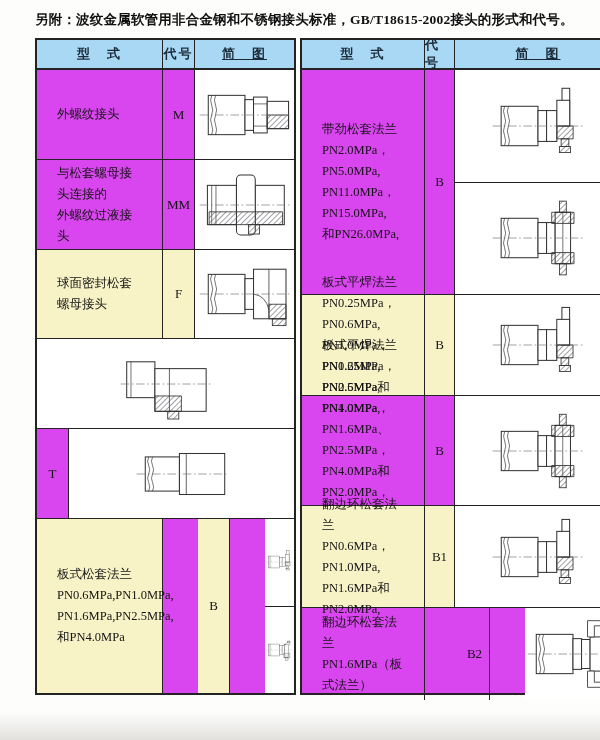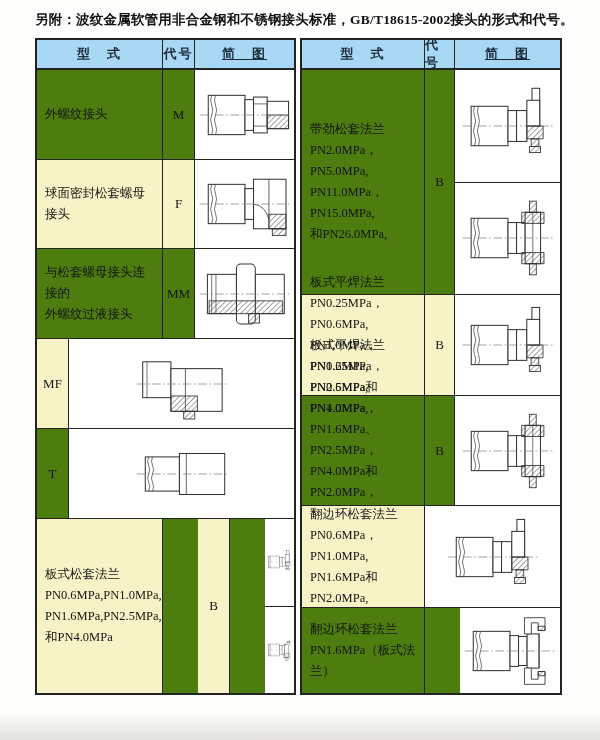--- a/index.html
+++ b/index.html
@@ -6,34 +6,34 @@
     --header-bg:#a8d8f4;
     --highlight-bg:#f8f3c6;
     --border:#232323;
   }
   html,body{margin:0;padding:0;}
   .page{position:relative;width:600px;height:740px;background:#fdfdfc;overflow:hidden;
         font-family:"Liberation Serif","DejaVu Serif",serif;}
   .doc-title{position:absolute;left:35px;top:11px;font-size:13.5px;font-weight:600;color:#101010;
              letter-spacing:.2px;white-space:nowrap;text-align:center;}
   .tables{position:absolute;left:35px;top:38px;width:527px;height:657px;display:flex;gap:4px;}
-  .half{border:2px solid var(--border);background:#4d7c0f;display:flex;flex-direction:column;box-sizing:border-box;}
+  .half{border:2px solid var(--border);background:#d946ef;display:flex;flex-direction:column;box-sizing:border-box;}
   .half.left{width:261px;}
   .half.right{flex:1;}
   .thead{display:flex;background:var(--header-bg);border-bottom:2px solid var(--border);height:28px;flex:none;}
   .hc{display:flex;align-items:center;justify-content:center;font-size:13px;font-weight:600;color:#1b2b3a;
       border-right:1px solid var(--border);box-sizing:border-box;letter-spacing:2px;}
   .hc:last-child{border-right:none;text-decoration:underline;}
   .w-type-l{width:126px;} .w-code-l{width:32px;} .w-diag{flex:1;}
   .w-type-r{width:123px;} .w-code-r{width:30px;}
   .row{display:flex;border-bottom:1px solid var(--border);box-sizing:border-box;flex:none;}
   .row:last-child{border-bottom:none;flex:1;gap:35px;}
   .lr1{height:90px}.lr2{height:89px}.lr3{height:90px}.lr4{height:90px}.lr5{height:90px}
   .rr1{height:225px}.rr2{height:101px}.rr3{height:110px}.rr4{height:102px}
-  .ct{padding:4px 8px;display:flex;align-items:center;font-size:12.5px;line-height:21px;
+  .ct{padding:4px 20px;display:flex;align-items:center;font-size:12.5px;line-height:21px;
       white-space:pre-line;border-right:1px solid var(--border);box-sizing:border-box;color:#141414;}
   .half.left .ct{width:126px;} .half.right .ct{width:123px;}
   .cc{display:flex;align-items:center;justify-content:center;font-size:13px;color:#141414;
       border-right:1px solid var(--border);box-sizing:border-box;}
   .half.left .cc{width:32px;} .half.right .cc{width:30px;}
   .cd{flex:1;display:flex;flex-direction:column;background:#fff;min-width:0;}
   .dsub{flex:1;display:flex;align-items:center;justify-content:center;overflow:hidden;}
   .dsub + .dsub{border-top:1px solid var(--border);}
   .yellow{background:var(--highlight-bg);}
   .fit-svg{width:96px;height:82px;}
@@ -74,45 +74,20 @@
                 <line x1="66" y1="35" x2="82" y2="35" stroke="#333" stroke-width="0.8"></line>
                 <line x1="66" y1="61" x2="82" y2="61" stroke="#333" stroke-width="0.8"></line>
                 <rect x="82" y="32" width="25" height="32" fill="#fff" stroke="#333" stroke-width="1.2"></rect>
                 <path d="M82 48 H107 V64 H82 Z" fill="url(#hp1)" stroke="#333" stroke-width="1"></path>
                 <line x1="3" y1="48" x2="109" y2="48" stroke="#777" stroke-width="0.8" stroke-dasharray="10 3 2 3"></line>
               </svg>
             </div>
         </div>
       </div>
 
-      <div class="row lr2">
-        <div class="ct yellow">球面密封松套螺母接头</div>
-        <div class="cc yellow">F</div>
-        <div class="cd">
-          <div class="dsub">
-              <svg class="fit-svg" viewBox="0 0 112 96" preserveAspectRatio="xMidYMid meet">
-                <defs>
-                  <pattern id="hp2" patternUnits="userSpaceOnUse" width="4.5" height="4.5" patternTransform="rotate(45)">
-                    <line x1="0" y1="0" x2="0" y2="4.5" stroke="#55555e" stroke-width="1.3"></line>
-                  </pattern>
-                </defs>
-                <rect x="13" y="25" width="43" height="46" fill="#fff" stroke="#333" stroke-width="1.2"></rect>
-                <path d="M17 25 q-2.5 5.8 0 11.5 t0 11.5 t0 11.5 t0 11.5 M21.5 25 q-2.5 5.8 0 11.5 t0 11.5 t0 11.5 t0 11.5" fill="none" stroke="#333" stroke-width="0.8"></path>
-                <rect x="56" y="30" width="10" height="36" fill="#fff" stroke="#333" stroke-width="1.2"></rect>
-                <rect x="66" y="19" width="38" height="58" fill="#fff" stroke="#333" stroke-width="1.2"></rect>
-                <line x1="84" y1="19" x2="84" y2="77" stroke="#333" stroke-width="0.9"></line>
-                <path d="M66 48 Q80 50 84 66" fill="none" stroke="#333" stroke-width="0.9"></path>
-                <path d="M84 60 H104 V77 H84 Z" fill="url(#hp2)" stroke="#333" stroke-width="1"></path>
-                <rect x="88" y="77" width="16" height="8" fill="url(#hp2)" stroke="#333" stroke-width="1"></rect>
-                <line x1="3" y1="48" x2="109" y2="48" stroke="#777" stroke-width="0.8" stroke-dasharray="10 3 2 3"></line>
-              </svg>
-            </div>
-        </div>
-      </div>
-
       <div class="row lr3">
         <div class="ct">与松套螺母接头连接的
 外螺纹过液接头</div>
         <div class="cc">MM</div>
         <div class="cd">
           <div class="dsub">
               <svg class="fit-svg" viewBox="0 0 112 96" preserveAspectRatio="xMidYMid meet">
                 <defs>
                   <pattern id="hp3" patternUnits="userSpaceOnUse" width="4.5" height="4.5" patternTransform="rotate(45)">
                     <line x1="0" y1="0" x2="0" y2="4.5" stroke="#55555e" stroke-width="1.3"></line>
@@ -124,22 +99,46 @@
                 <rect x="68" y="25" width="34" height="46" fill="#fff" stroke="#333" stroke-width="1.2"></rect>
                 <rect x="46" y="13" width="22" height="70" rx="5" fill="#fff" stroke="#333" stroke-width="1.2"></rect>
                 <path d="M14 56 H100 V71 H14 Z" fill="url(#hp3)" stroke="#333" stroke-width="1"></path>
                 <rect x="60" y="71" width="13" height="11" fill="url(#hp3)" stroke="#333" stroke-width="1"></rect>
                 <line x1="3" y1="48" x2="109" y2="48" stroke="#777" stroke-width="0.8" stroke-dasharray="10 3 2 3"></line>
               </svg>
             </div>
         </div>
       </div>
 
+      <div class="row lr2">
+        <div class="ct yellow">球面密封松套螺母接头</div>
+        <div class="cc yellow">F</div>
+        <div class="cd">
+          <div class="dsub">
+              <svg class="fit-svg" viewBox="0 0 112 96" preserveAspectRatio="xMidYMid meet">
+                <defs>
+                  <pattern id="hp2" patternUnits="userSpaceOnUse" width="4.5" height="4.5" patternTransform="rotate(45)">
+                    <line x1="0" y1="0" x2="0" y2="4.5" stroke="#55555e" stroke-width="1.3"></line>
+                  </pattern>
+                </defs>
+                <rect x="13" y="25" width="43" height="46" fill="#fff" stroke="#333" stroke-width="1.2"></rect>
+                <path d="M17 25 q-2.5 5.8 0 11.5 t0 11.5 t0 11.5 t0 11.5 M21.5 25 q-2.5 5.8 0 11.5 t0 11.5 t0 11.5 t0 11.5" fill="none" stroke="#333" stroke-width="0.8"></path>
+                <rect x="56" y="30" width="10" height="36" fill="#fff" stroke="#333" stroke-width="1.2"></rect>
+                <rect x="66" y="19" width="38" height="58" fill="#fff" stroke="#333" stroke-width="1.2"></rect>
+                <line x1="84" y1="19" x2="84" y2="77" stroke="#333" stroke-width="0.9"></line>
+                <path d="M66 48 Q80 50 84 66" fill="none" stroke="#333" stroke-width="0.9"></path>
+                <path d="M84 60 H104 V77 H84 Z" fill="url(#hp2)" stroke="#333" stroke-width="1"></path>
+                <rect x="88" y="77" width="16" height="8" fill="url(#hp2)" stroke="#333" stroke-width="1"></rect>
+                <line x1="3" y1="48" x2="109" y2="48" stroke="#777" stroke-width="0.8" stroke-dasharray="10 3 2 3"></line>
+              </svg>
+            </div>
+        </div>
+      </div>
+
       <div class="row lr4">
-        <div class="cc yellow">MF</div>
         <div class="cd">
           <div class="dsub">
               <svg class="fit-svg" viewBox="0 0 112 96" preserveAspectRatio="xMidYMid meet">
                 <defs>
                   <pattern id="hp4" patternUnits="userSpaceOnUse" width="4.5" height="4.5" patternTransform="rotate(45)">
                     <line x1="0" y1="0" x2="0" y2="4.5" stroke="#55555e" stroke-width="1.3"></line>
                   </pattern>
                 </defs>
                 <rect x="10" y="22" width="33" height="42" fill="#fff" stroke="#333" stroke-width="1.2"></rect>
                 <line x1="15" y1="22" x2="15" y2="64" stroke="#333" stroke-width="0.8"></line>
@@ -336,20 +335,21 @@
                 <line x1="3" y1="48" x2="109" y2="48" stroke="#777" stroke-width="0.8" stroke-dasharray="10 3 2 3"></line>
               </svg>
             </div>
         </div>
       </div>
 
       <div class="row rr4">
         <div class="ct yellow">翻边环松套法兰
 PN0.6MPa，PN1.0MPa,
 PN1.6MPa和PN2.0MPa,</div>
+        <div class="cc yellow">B1</div>
         <div class="cd">
           <div class="dsub">
               <svg class="fit-svg" viewBox="0 0 112 96" preserveAspectRatio="xMidYMid meet">
                 <defs>
                   <pattern id="hp12" patternUnits="userSpaceOnUse" width="4.5" height="4.5" patternTransform="rotate(45)">
                     <line x1="0" y1="0" x2="0" y2="4.5" stroke="#55555e" stroke-width="1.3"></line>
                   </pattern>
                 </defs>
                 <rect x="13" y="25" width="43" height="46" fill="#fff" stroke="#333" stroke-width="1.2"></rect>
                 <path d="M17 25 q-2.5 5.8 0 11.5 t0 11.5 t0 11.5 t0 11.5 M21.5 25 q-2.5 5.8 0 11.5 t0 11.5 t0 11.5 t0 11.5" fill="none" stroke="#333" stroke-width="0.8"></path>
@@ -362,20 +362,21 @@
                 <rect x="81" y="72" width="13" height="7" fill="url(#hp12)" stroke="#333" stroke-width="1"></rect>
                 <line x1="3" y1="48" x2="109" y2="48" stroke="#777" stroke-width="0.8" stroke-dasharray="10 3 2 3"></line>
               </svg>
             </div>
         </div>
       </div>
 
       <div class="row">
         <div class="ct">翻边环松套法兰
 PN1.6MPa（板式法兰）</div>
+        <div class="cc">B2</div>
         <div class="cd">
           <div class="dsub">
               <svg class="fit-svg" viewBox="0 0 112 96" preserveAspectRatio="xMidYMid meet">
                 <defs>
                   <pattern id="hp13" patternUnits="userSpaceOnUse" width="4.5" height="4.5" patternTransform="rotate(45)">
                     <line x1="0" y1="0" x2="0" y2="4.5" stroke="#55555e" stroke-width="1.3"></line>
                   </pattern>
                 </defs>
                 <rect x="13" y="25" width="43" height="46" fill="#fff" stroke="#333" stroke-width="1.2"></rect>
                 <path d="M17 25 q-2.5 5.8 0 11.5 t0 11.5 t0 11.5 t0 11.5 M21.5 25 q-2.5 5.8 0 11.5 t0 11.5 t0 11.5 t0 11.5" fill="none" stroke="#333" stroke-width="0.8"></path>

